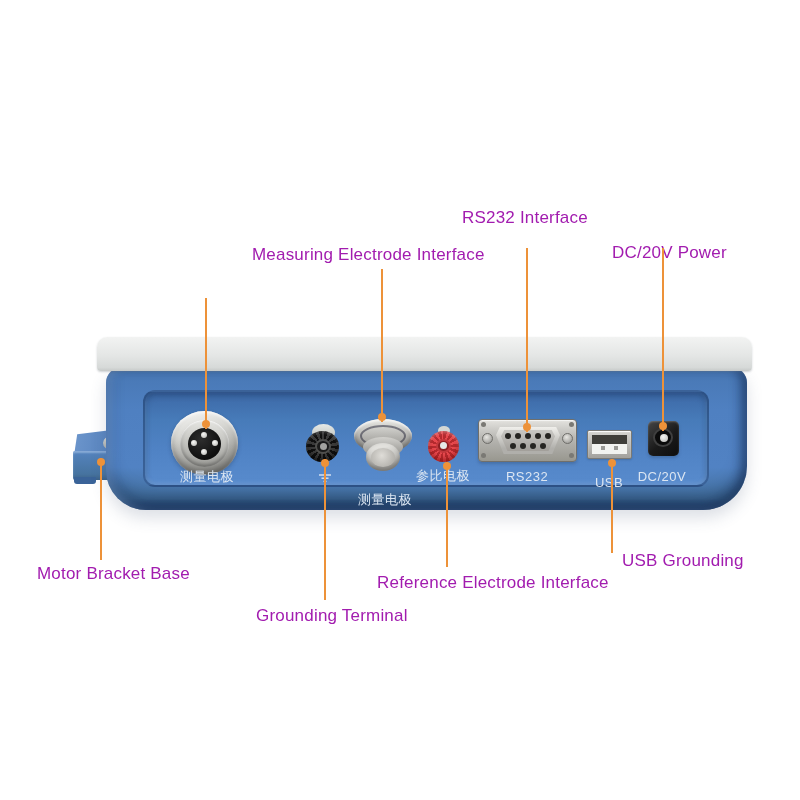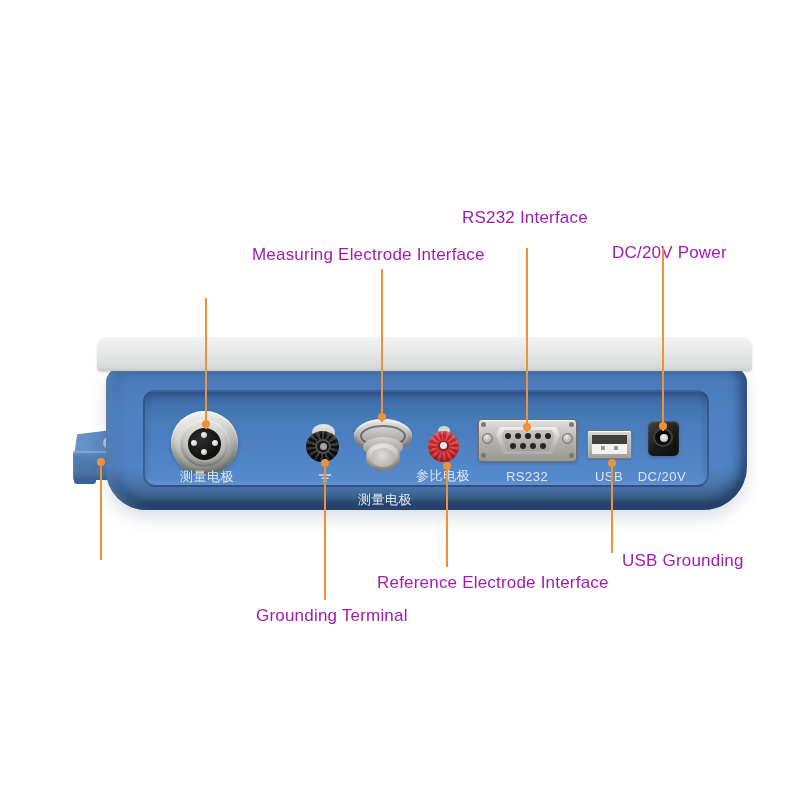--- a/index.html
+++ b/index.html
@@ -117,31 +117,32 @@
   .dc-body{left:648px;top:421px;width:31px;height:35px;border-radius:5px;
     background:linear-gradient(140deg,#454545 0%,#1a1a1a 55%,#0d0d0d 100%);
     box-shadow:inset 0 1px 2px rgba(255,255,255,.25),0 2px 3px rgba(30,50,80,.25);}
   .dc-ring{left:653px;top:428px;width:20px;height:19px;border-radius:50%;background:#0a0a0a;border:2px solid #3f3f3f;box-sizing:border-box;}
   .dc-pin{left:660px;top:434px;width:8px;height:8px;border-radius:50%;
     background:radial-gradient(circle at 40% 35%,#f5f5f3,#b7b7b3);}
   
   .plabel{position:absolute;z-index:5;top:470px;transform:translateX(-50%);
     font-size:13px;line-height:14px;color:#dce6f2;white-space:nowrap;letter-spacing:.5px;}
   #pl-temp{left:207px;} #pl-meas{left:385px;margin-top:23px;} #pl-ref{left:443px;font-family:Liberation Mono, monospace;}
-  #pl-rs232{left:527px;} #pl-usb{left:609px;} #pl-dc{left:662px;}
+  #pl-rs232{left:527px;} #pl-usb{left:609px;margin-top:6px;} #pl-dc{left:662px;}
   .gnd-icon{position:absolute;left:318px;top:469px;z-index:5;}
 </style>
 </head>
 <body>
 
 <div class="stage">
 
   <div class="callout" id="cl-measuring">Measuring Electrode Interface</div>
   <div class="callout" id="cl-rs232">RS232 Interface</div>
   <div class="callout" id="cl-dc">DC/20V Power</div>
+  <div class="callout" id="cl-motor">Motor Bracket Base</div>
   <div class="callout" id="cl-ground">Grounding Terminal</div>
   <div class="callout" id="cl-reference">Reference Electrode Interface</div>
   <div class="callout" id="cl-usb">USB Grounding</div>
 
   <div class="leader" id="ln-temp">
       <div class="dot dot-bottom"></div>
     </div>
   <div class="leader" id="ln-meas">
       <div class="dot dot-bottom"></div>
     </div>

